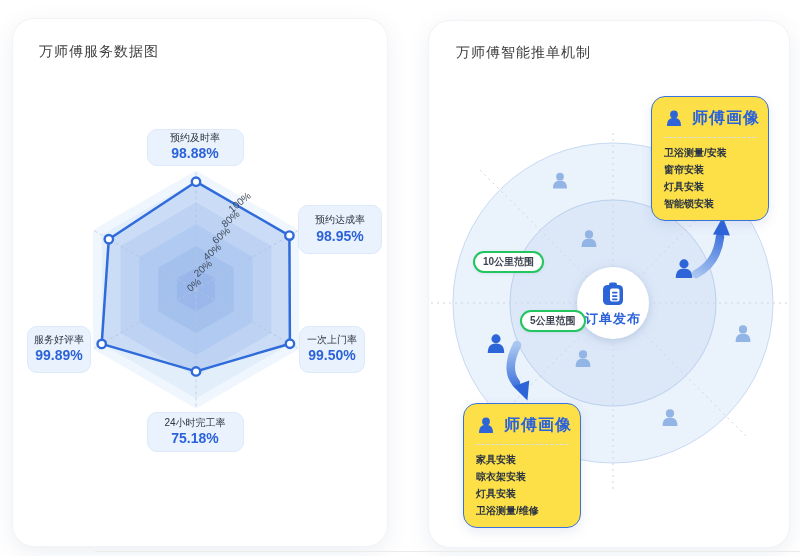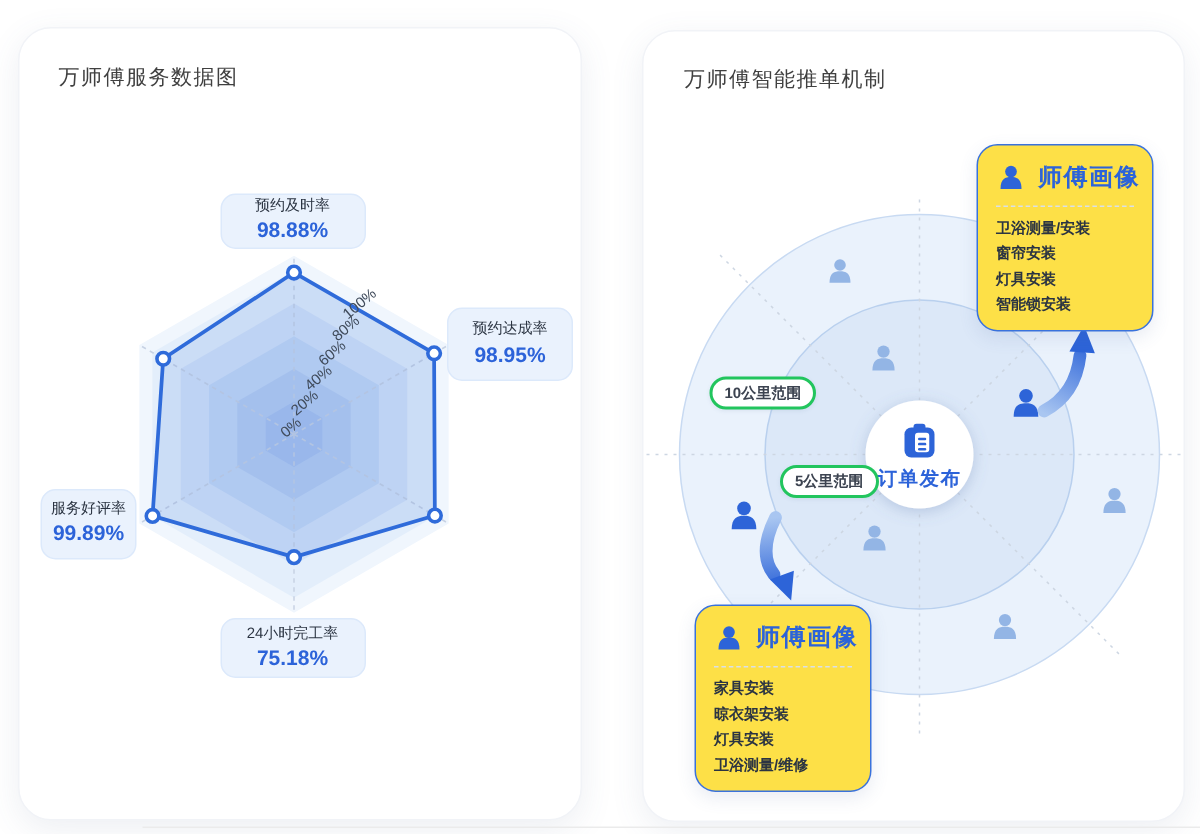--- a/index.html
+++ b/index.html
@@ -91,20 +91,24 @@
     </svg>
 
 <div class="radar-label" style="left: 133.5px; top: 109.5px; width: 97px; height: 37px;">
       <div class="nm">预约及时率</div>
       <div class="vl">98.88%</div>
     </div>
     <div class="radar-label" style="left: 285px; top: 186px; width: 84px; height: 49px;">
       <div class="nm">预约达成率</div>
       <div class="vl">98.95%</div>
     </div>
+    <div class="radar-label" style="left: 286px; top: 306.5px; width: 66px; height: 47px;">
+      <div class="nm">一次上门率</div>
+      <div class="vl">99.50%</div>
+    </div>
     <div class="radar-label" style="left: 133.5px; top: 393px; width: 97px; height: 40px;">
       <div class="nm">24小时完工率</div>
       <div class="vl">75.18%</div>
     </div>
     <div class="radar-label" style="left: 14px; top: 306.5px; width: 64px; height: 47px;">
       <div class="nm">服务好评率</div>
       <div class="vl">99.89%</div>
     </div>
   </div>
 

